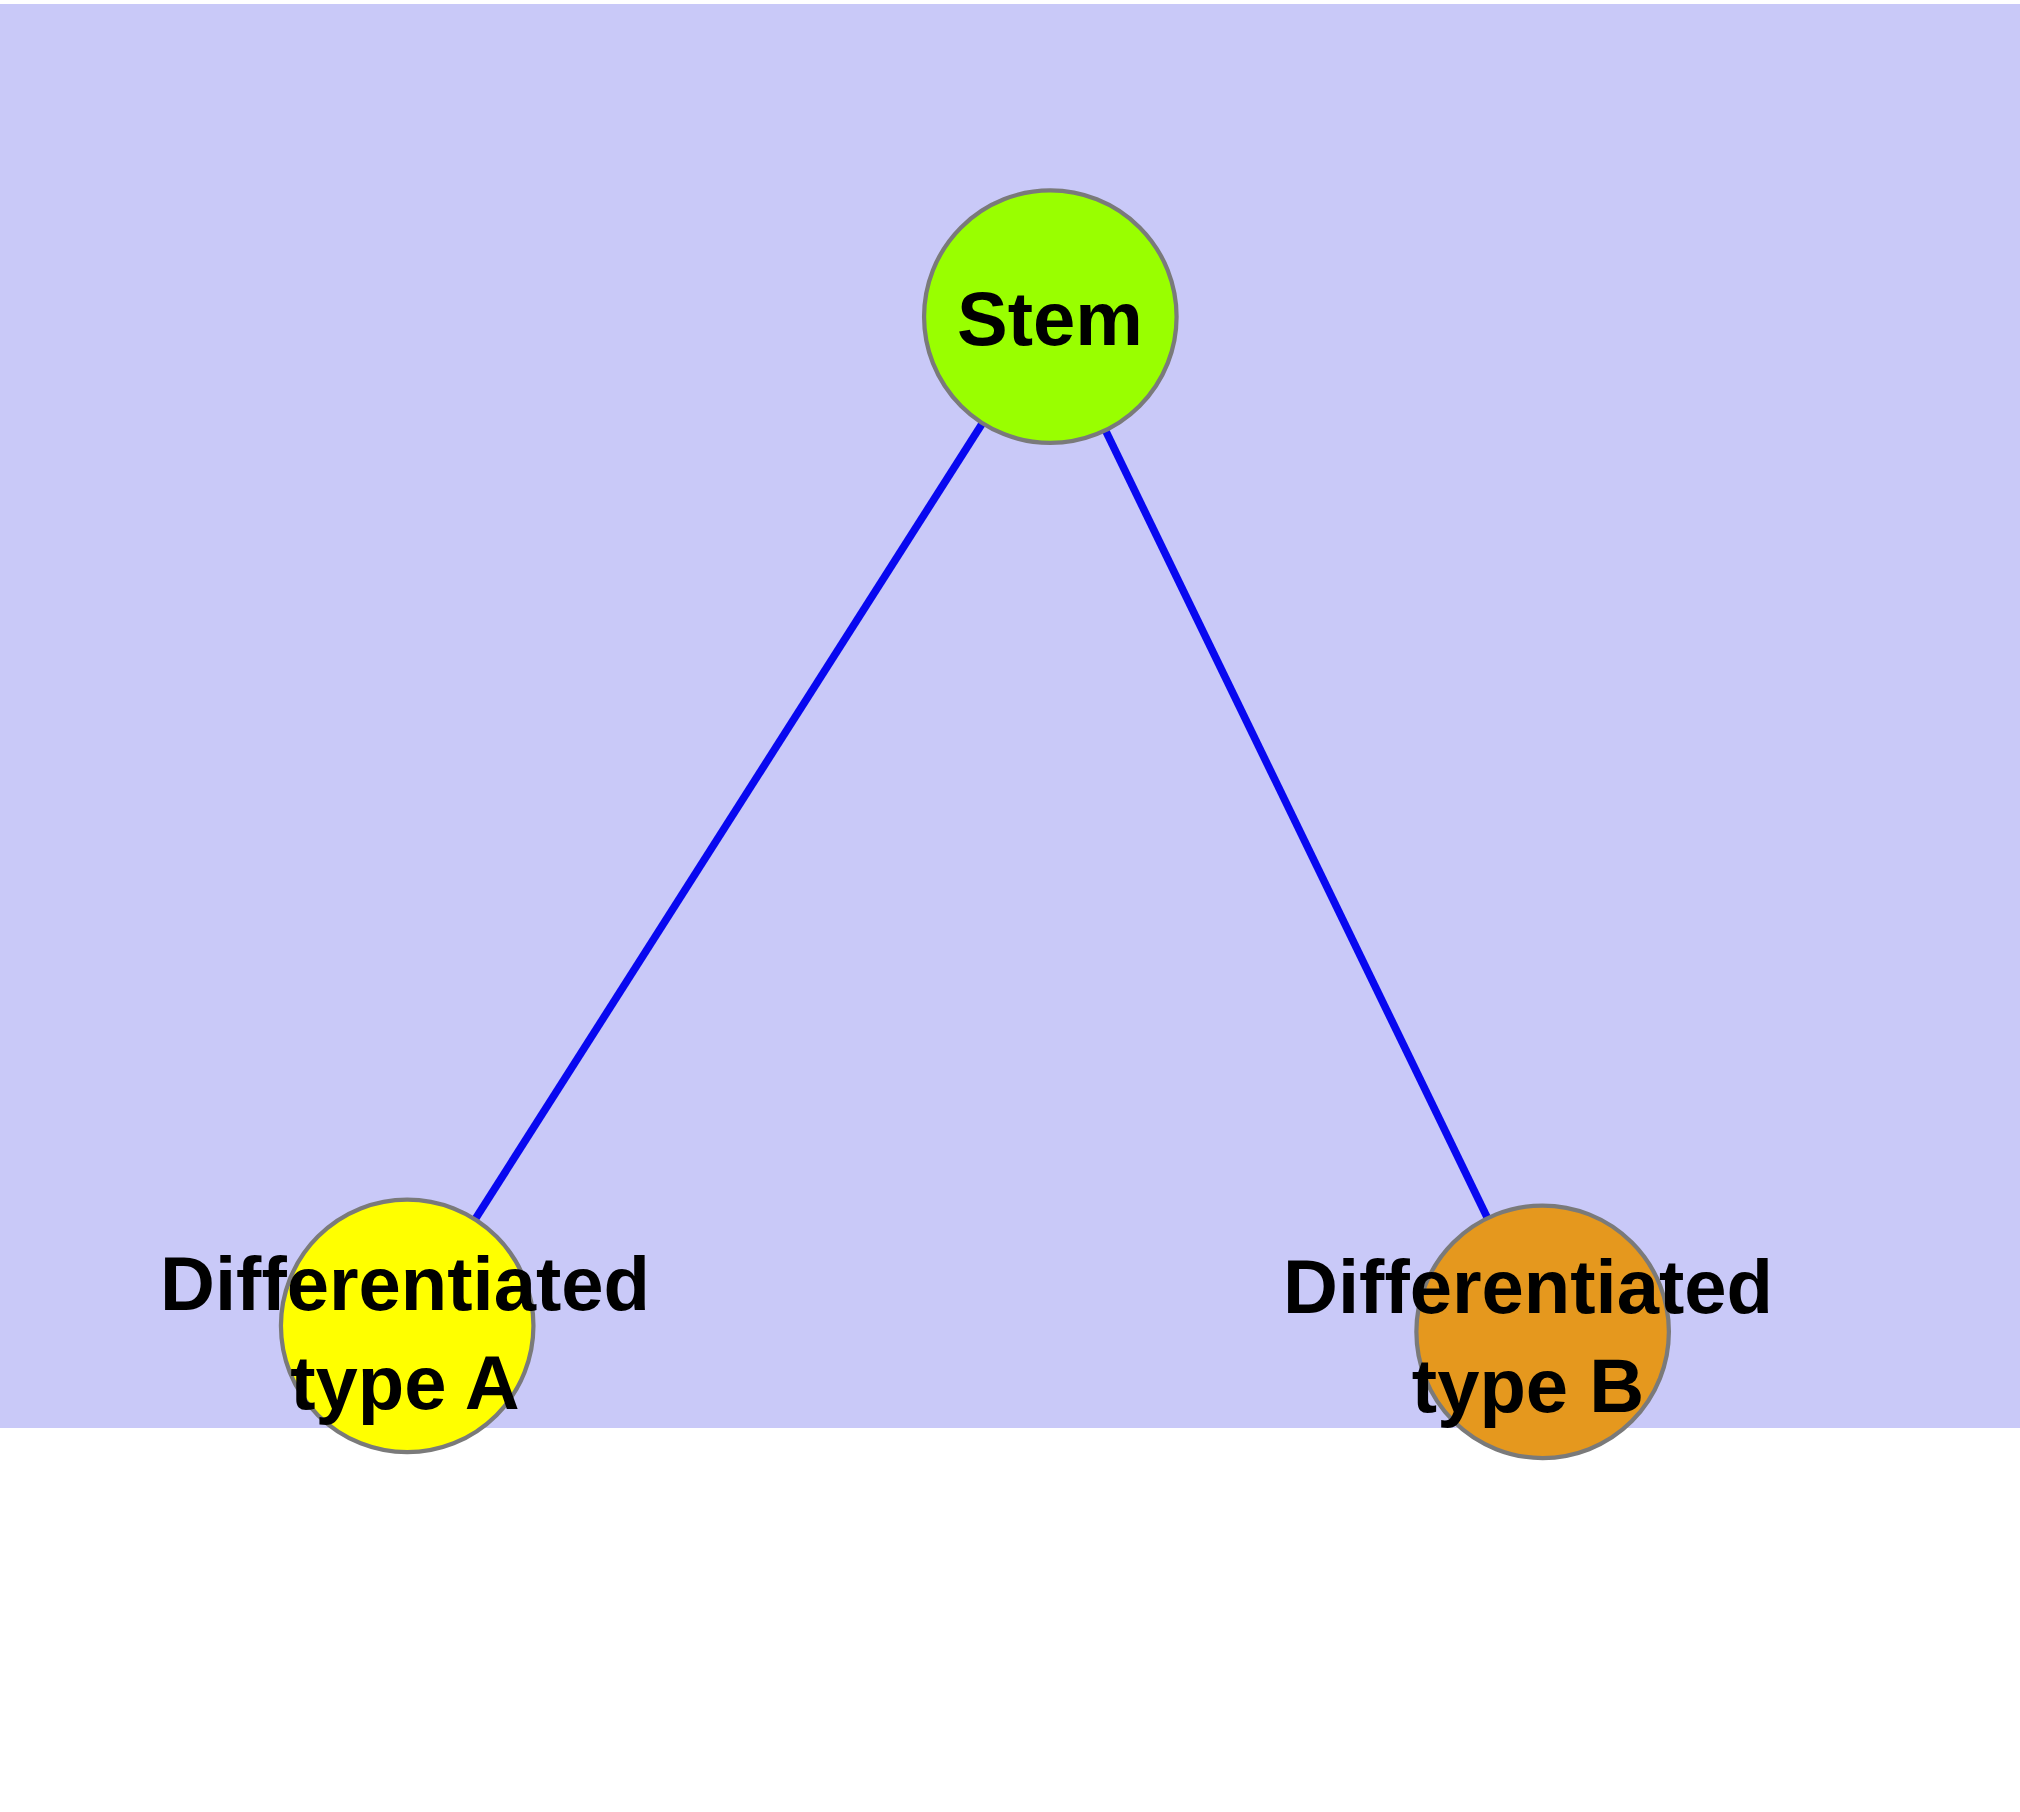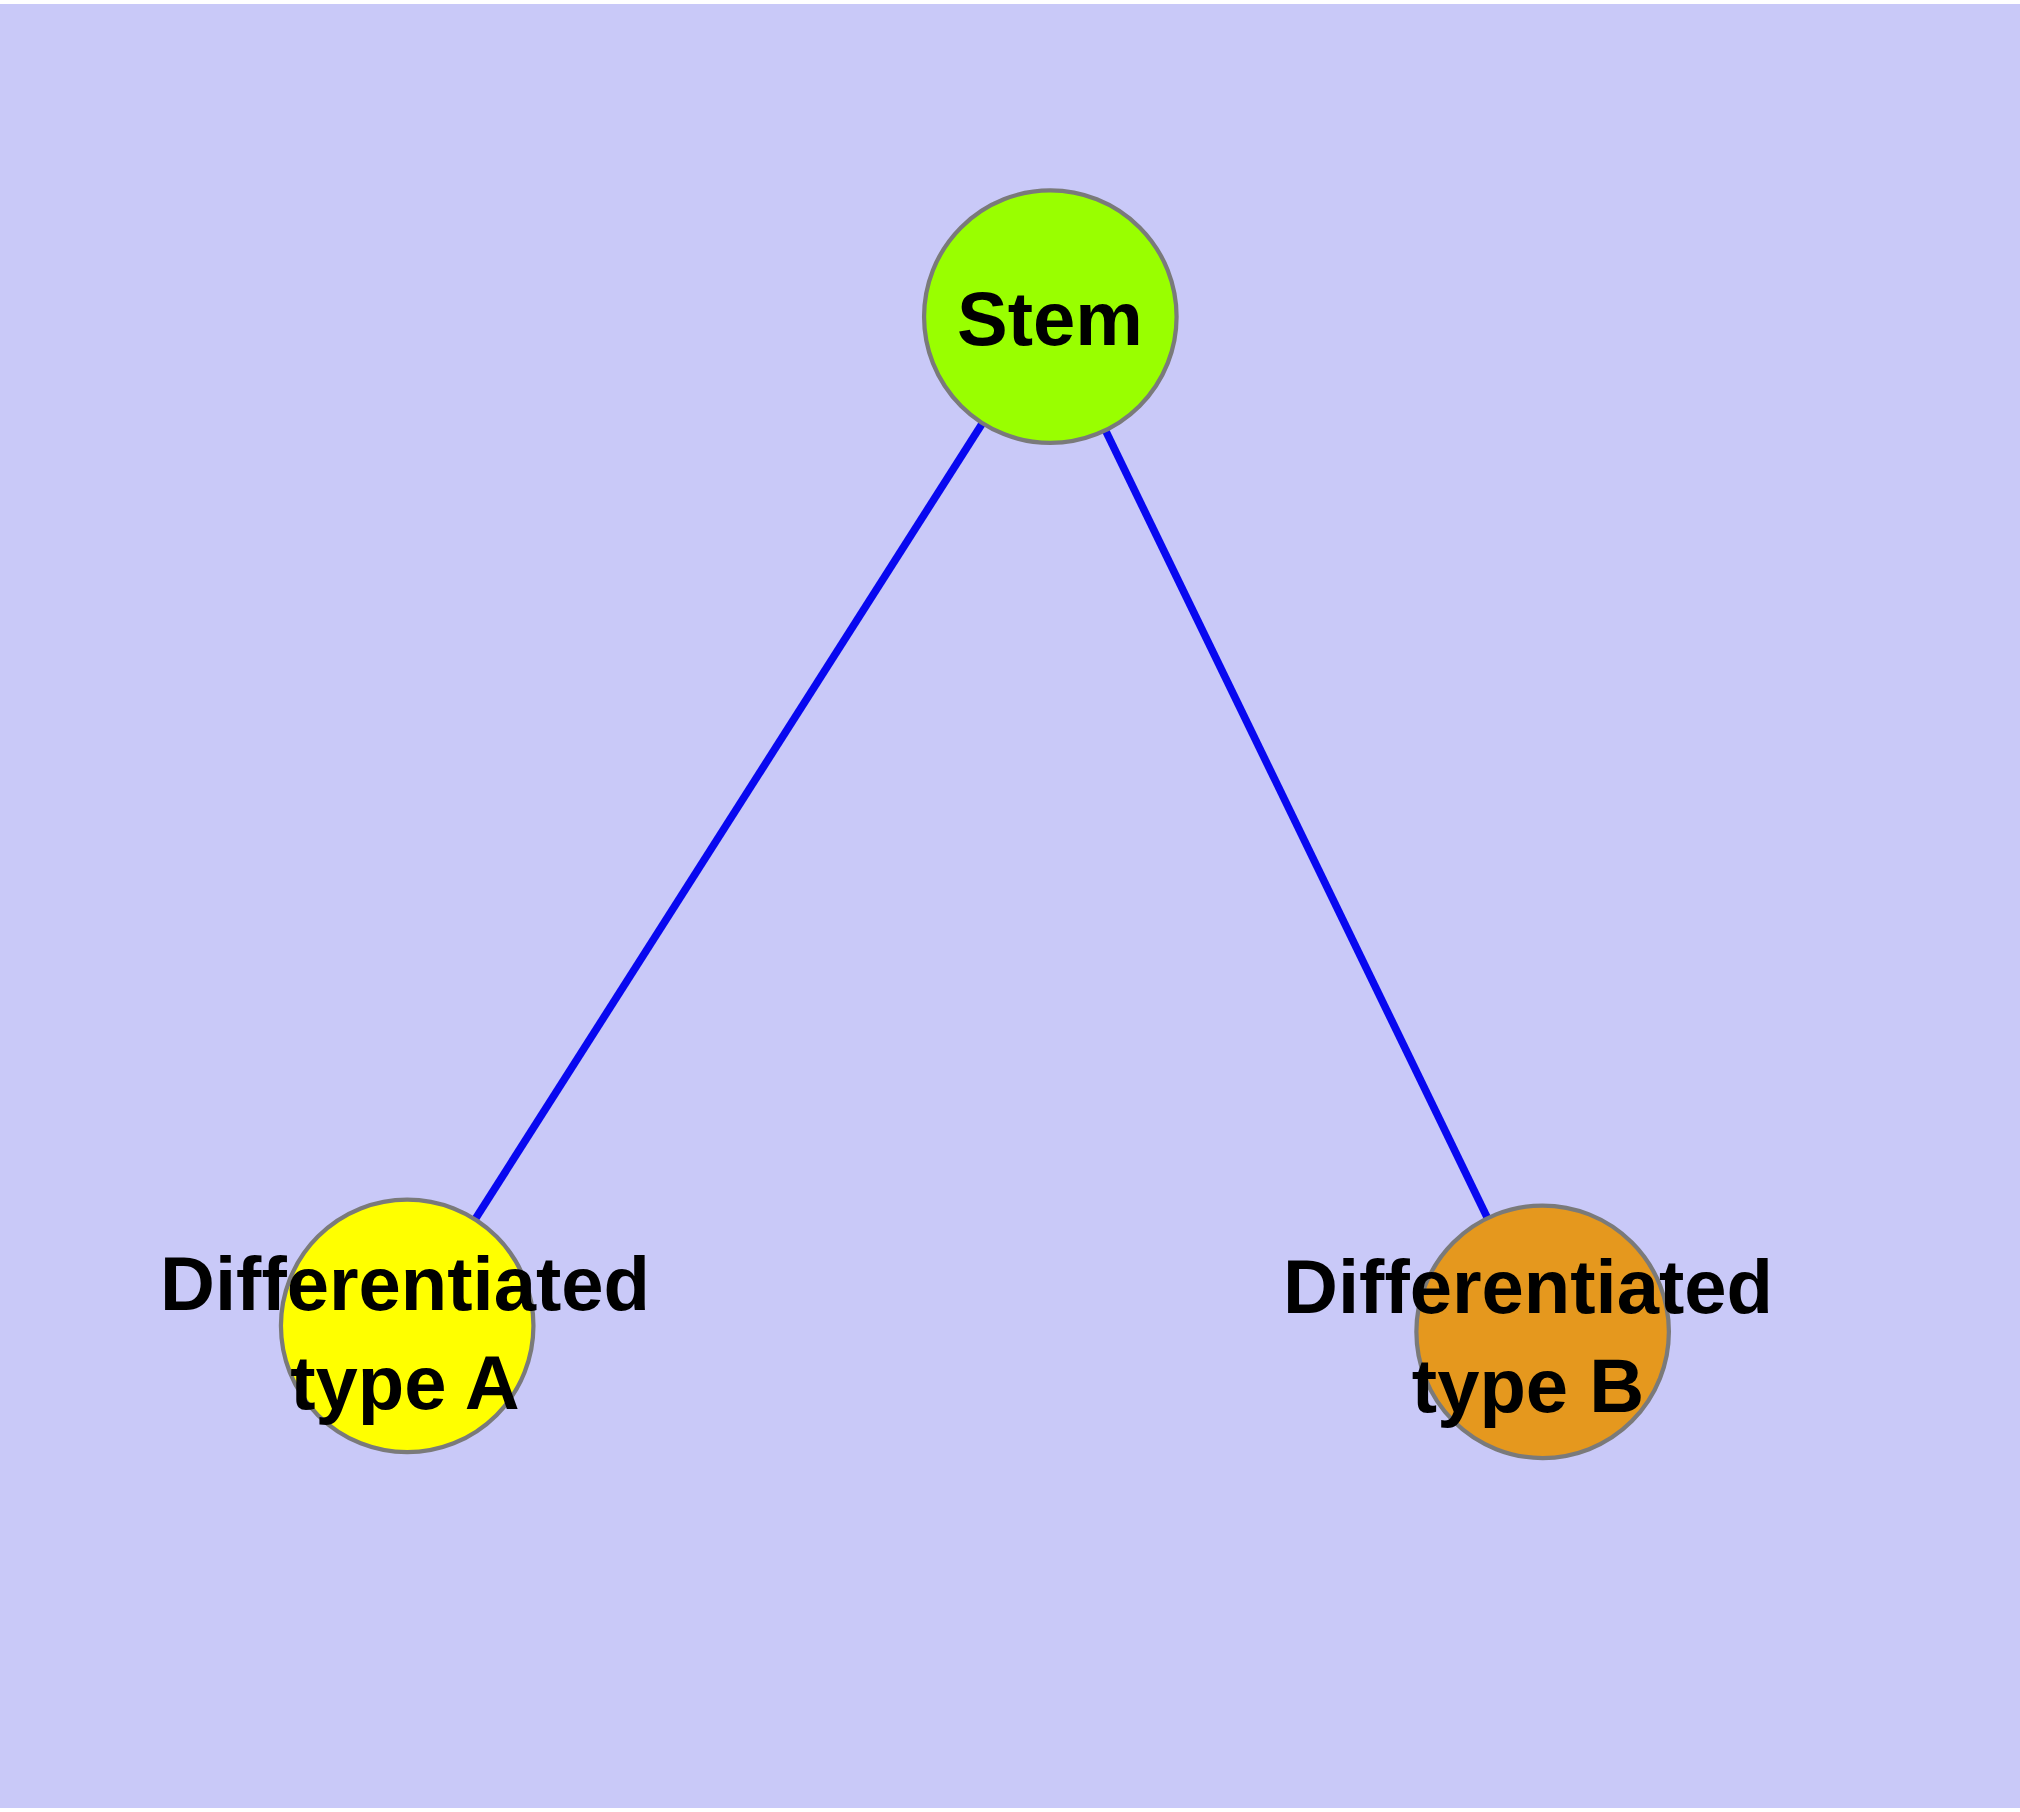--- a/index.html
+++ b/index.html
@@ -12,21 +12,21 @@
     background: #ffffff;
     font-family: "Liberation Sans", sans-serif;
     position: relative;
     overflow: hidden;
   }
   .canvas {
     position: absolute;
     left: 0;
     top: 4.2px;
     width: 2021px;
-    height: 1804px;
+    height: 1424px;
     background: #C9C9F8;
   }
   .graph-layer {
     position: absolute;
     left: 0;
     top: 0;
     display: block;
   }
   .edge {
     stroke-width: 9;

